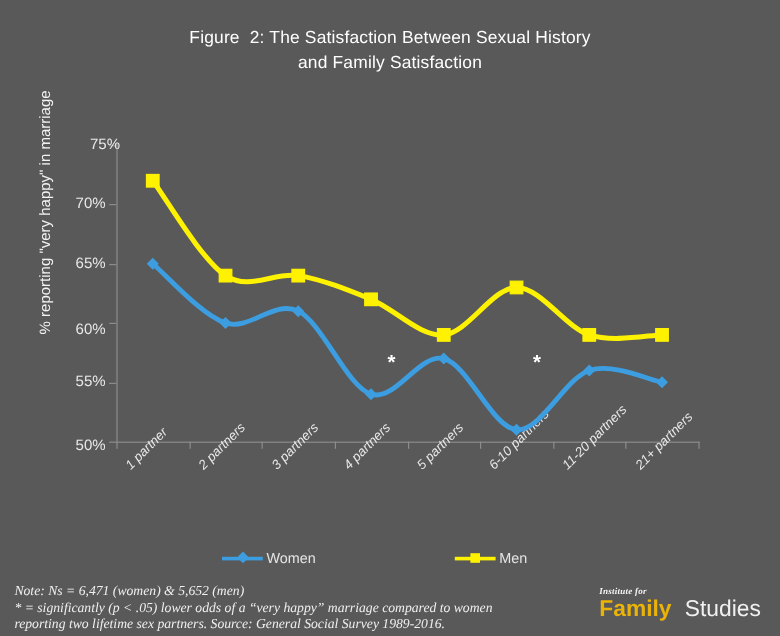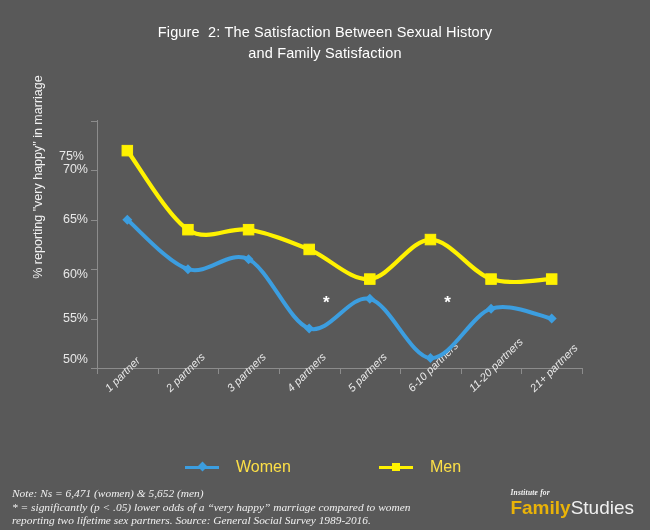--- a/index.html
+++ b/index.html
@@ -100,23 +100,23 @@
   
   .legend {
     position: absolute;
     left: 97px; top: 458px;
     width: 485px; height: 22px;
   }
   .legend-item {
     position: absolute;
     display: flex;
     align-items: center;
-    gap: 15px;
-    color: #fde047;
-    font-size: 16px;
+    gap: 1px;
+    color: #e5e5e5;
+    font-size: 12px;
     white-space: nowrap;
   }
   .legend-item.women { left: 88px; top: 0; }
   .legend-item.men   { left: 282px; top: 0; }
   .legend-swatch {
     position: relative;
     width: 34px; height: 12px;
     display: inline-block;
   }
   .legend-swatch .lbar {
@@ -164,50 +164,50 @@
     letter-spacing: 0.2px;
     margin-bottom: 1px;
     color: #f5f5f5;
   }
   .logo-main {
     font-size: 19px;
     line-height: 20px;
     white-space: nowrap;
   }
   .logo-family { font-weight: 700; color: #eab308; }
-  .logo-studies { font-weight: 300; color: #f0f0f0; }
+  .logo-studies { font-weight: 300; color: #f0f0f0; margin-left: 11px; }
 </style>
 </head>
 <body style="background: rgb(89, 89, 89);">
 
 <div id="chart-root">
 
   <div class="title-block">
     <span class="title-line">Figure  2: The Satisfaction Between Sexual History</span>
     <span class="title-line">and Family Satisfaction</span>
   </div>
 
   <div class="axis-line-y"></div>
   <div class="axis-line-x"></div>
 
   <div class="y-axis-title">% reporting "very happy" in marriage</div>
 
   <div id="y-ticks">
       <div class="y-tick-mark" style="top: 121px;"></div>
-      <div class="y-tick-label" style="left: 48px; width: 36px; right: auto; top: 113px; margin-top: 36px;">75%</div>
+      <div class="y-tick-label" style="left: 64px; width: 36px; right: auto; top: 113px;">75%</div>
       <div class="y-tick-mark" style="top: 170.4px;"></div>
       <div class="y-tick-label" style="left: 52px; width: 36px; right: auto; top: 162.4px;">70%</div>
       <div class="y-tick-mark" style="top: 219.8px;"></div>
       <div class="y-tick-label" style="left: 52px; width: 36px; right: auto; top: 211.8px;">65%</div>
       <div class="y-tick-mark" style="top: 269.2px;"></div>
       <div class="y-tick-label" style="left: 52px; width: 36px; right: auto; top: 267px; text-align: right;">60%</div>
       <div class="y-tick-mark" style="top: 318.6px;"></div>
       <div class="y-tick-label" style="left: 52px; width: 36px; right: auto; top: 310.6px;">55%</div>
       <div class="y-tick-mark" style="top: 368px;"></div>
-      <div class="y-tick-label" style="left: 52px; width: 36px; right: auto; top: 352px;">50%</div>
+      <div class="y-tick-label" style="left: 52px; width: 36px; right: auto; top: 364px;">50%</div>
     </div>
   <div id="x-ticks">
       <div class="x-tick-mark" style="left: 97px;"></div>
       <div class="x-tick-mark" style="left: 157.625px;"></div>
       <div class="x-tick-mark" style="left: 218.25px;"></div>
       <div class="x-tick-mark" style="left: 278.875px;"></div>
       <div class="x-tick-mark" style="left: 339.5px;"></div>
       <div class="x-tick-mark" style="left: 400.125px;"></div>
       <div class="x-tick-mark" style="left: 460.75px;"></div>
       <div class="x-tick-mark" style="left: 521.375px;"></div>

